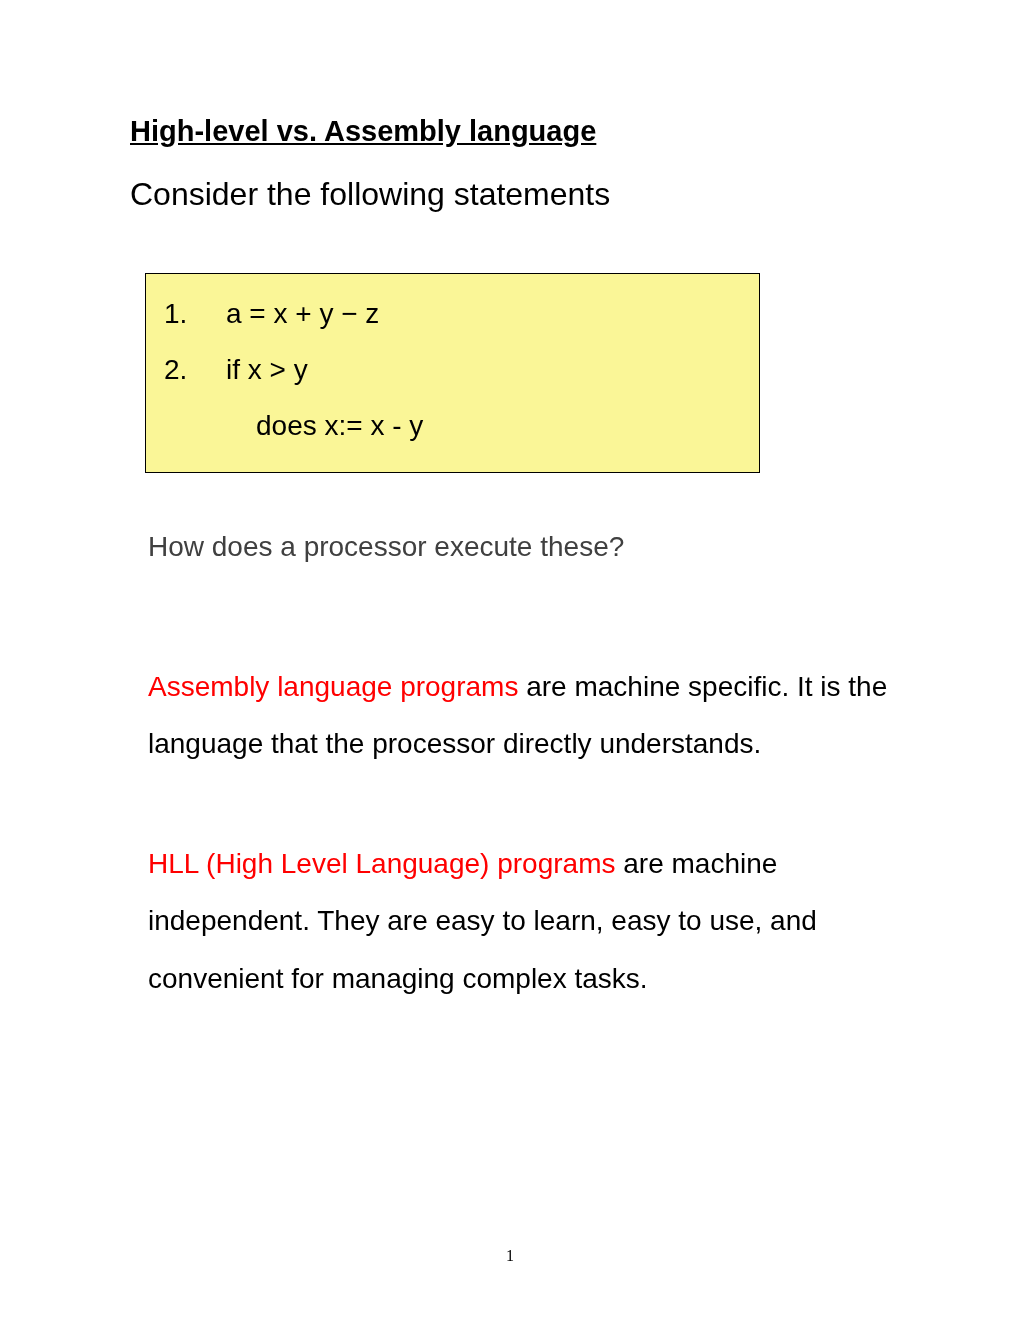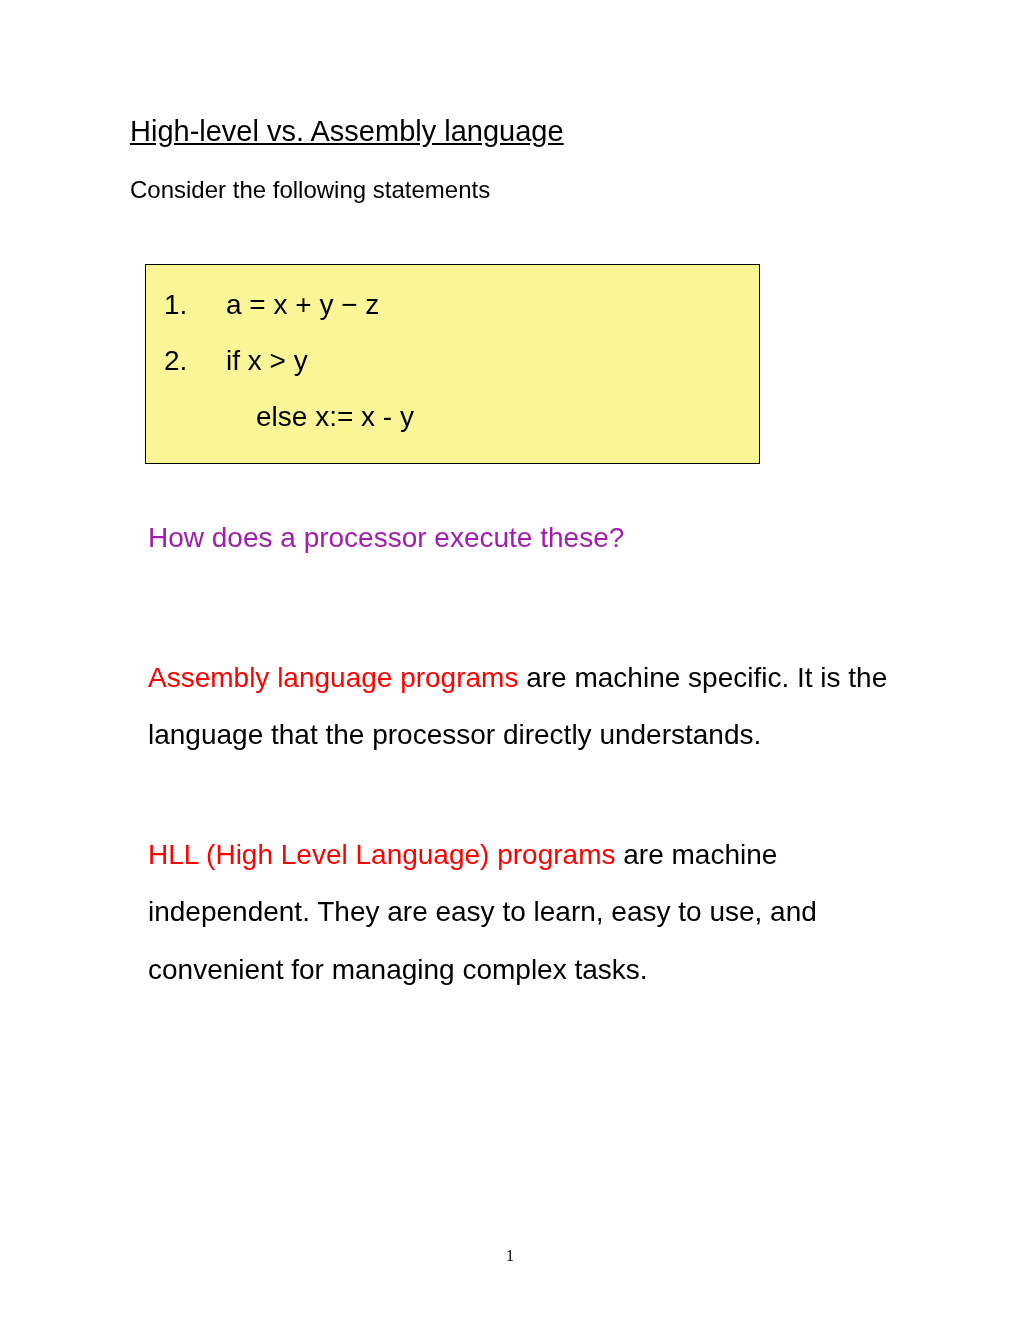--- a/index.html
+++ b/index.html
@@ -12,27 +12,27 @@
       height: 1320px;
       background: #ffffff;
       font-family: "Comic Sans MS", cursive, sans-serif;
       position: relative;
     }
     .page {
       padding: 115px 130px 0 130px;
     }
     .title {
       font-size: 29px;
-      font-weight: normal;
+      font-weight: bold;
       text-decoration: underline;
       color: #000;
       margin-bottom: 28px;
     }
     .intro {
-      font-size: 24px;
+      font-size: 32px;
       color: #000;
       margin-bottom: 60px;
     }
     .code-box {
       background: #faf697;
       border: 1px solid #000;
       width: 615px;
       margin-left: 15px;
       padding: 24px 18px 30px 18px;
       margin-bottom: 58px;
@@ -48,21 +48,21 @@
     }
     .code-num {
       width: 62px;
       flex-shrink: 0;
     }
     .code-indent {
       padding-left: 92px;
     }
     .question {
       font-size: 28px;
-      color: #a21caf;
+      color: #404040;
       margin-left: 18px;
       margin-bottom: 95px;
     }
     .para {
       font-size: 28px;
       color: #000;
       margin-left: 18px;
       line-height: 2.05;
       margin-bottom: 62px;
     }
@@ -90,21 +90,21 @@
   <div class="code-box">
     <div class="code-line">
       <span class="code-num">1.</span>
       <span>a = x + y − z</span>
     </div>
     <div class="code-line">
       <span class="code-num">2.</span>
       <span>if x &gt; y</span>
     </div>
     <div class="code-line code-indent">
-      <span>else x:= x - y</span>
+      <span>does x:= x - y</span>
     </div>
   </div>
 
   <div class="question">How does a processor execute these?</div>
 
   <div class="para">
     <span class="highlight">Assembly language programs</span><span> are machine specific. It is the language that the processor directly understands.</span>
   </div>
 
   <div class="para">

